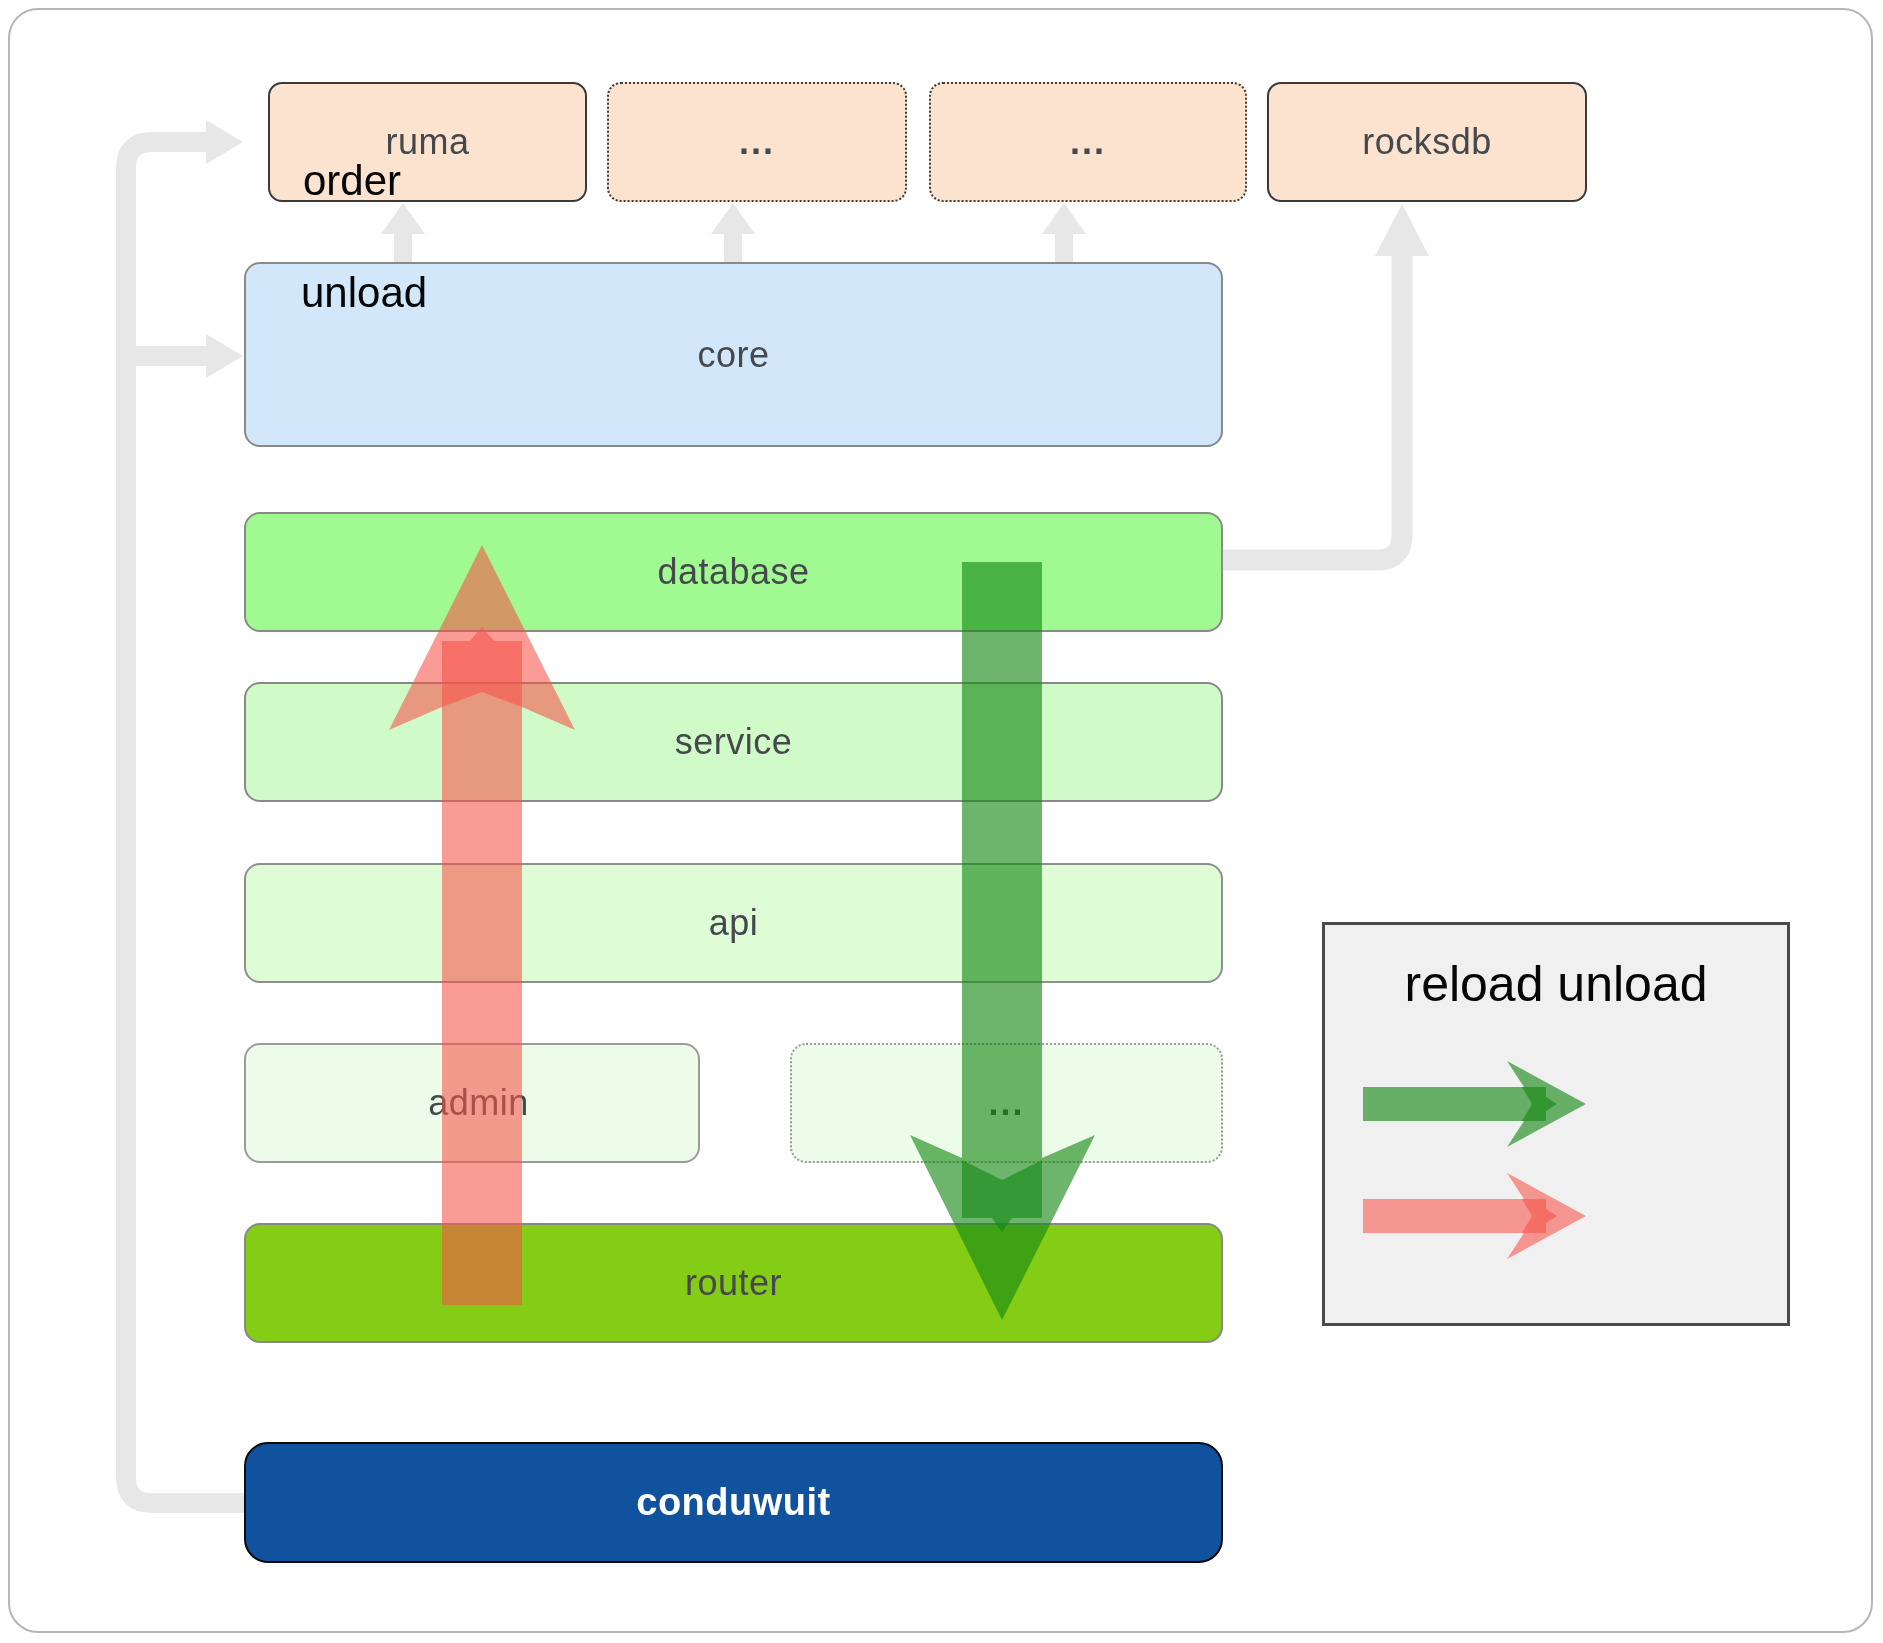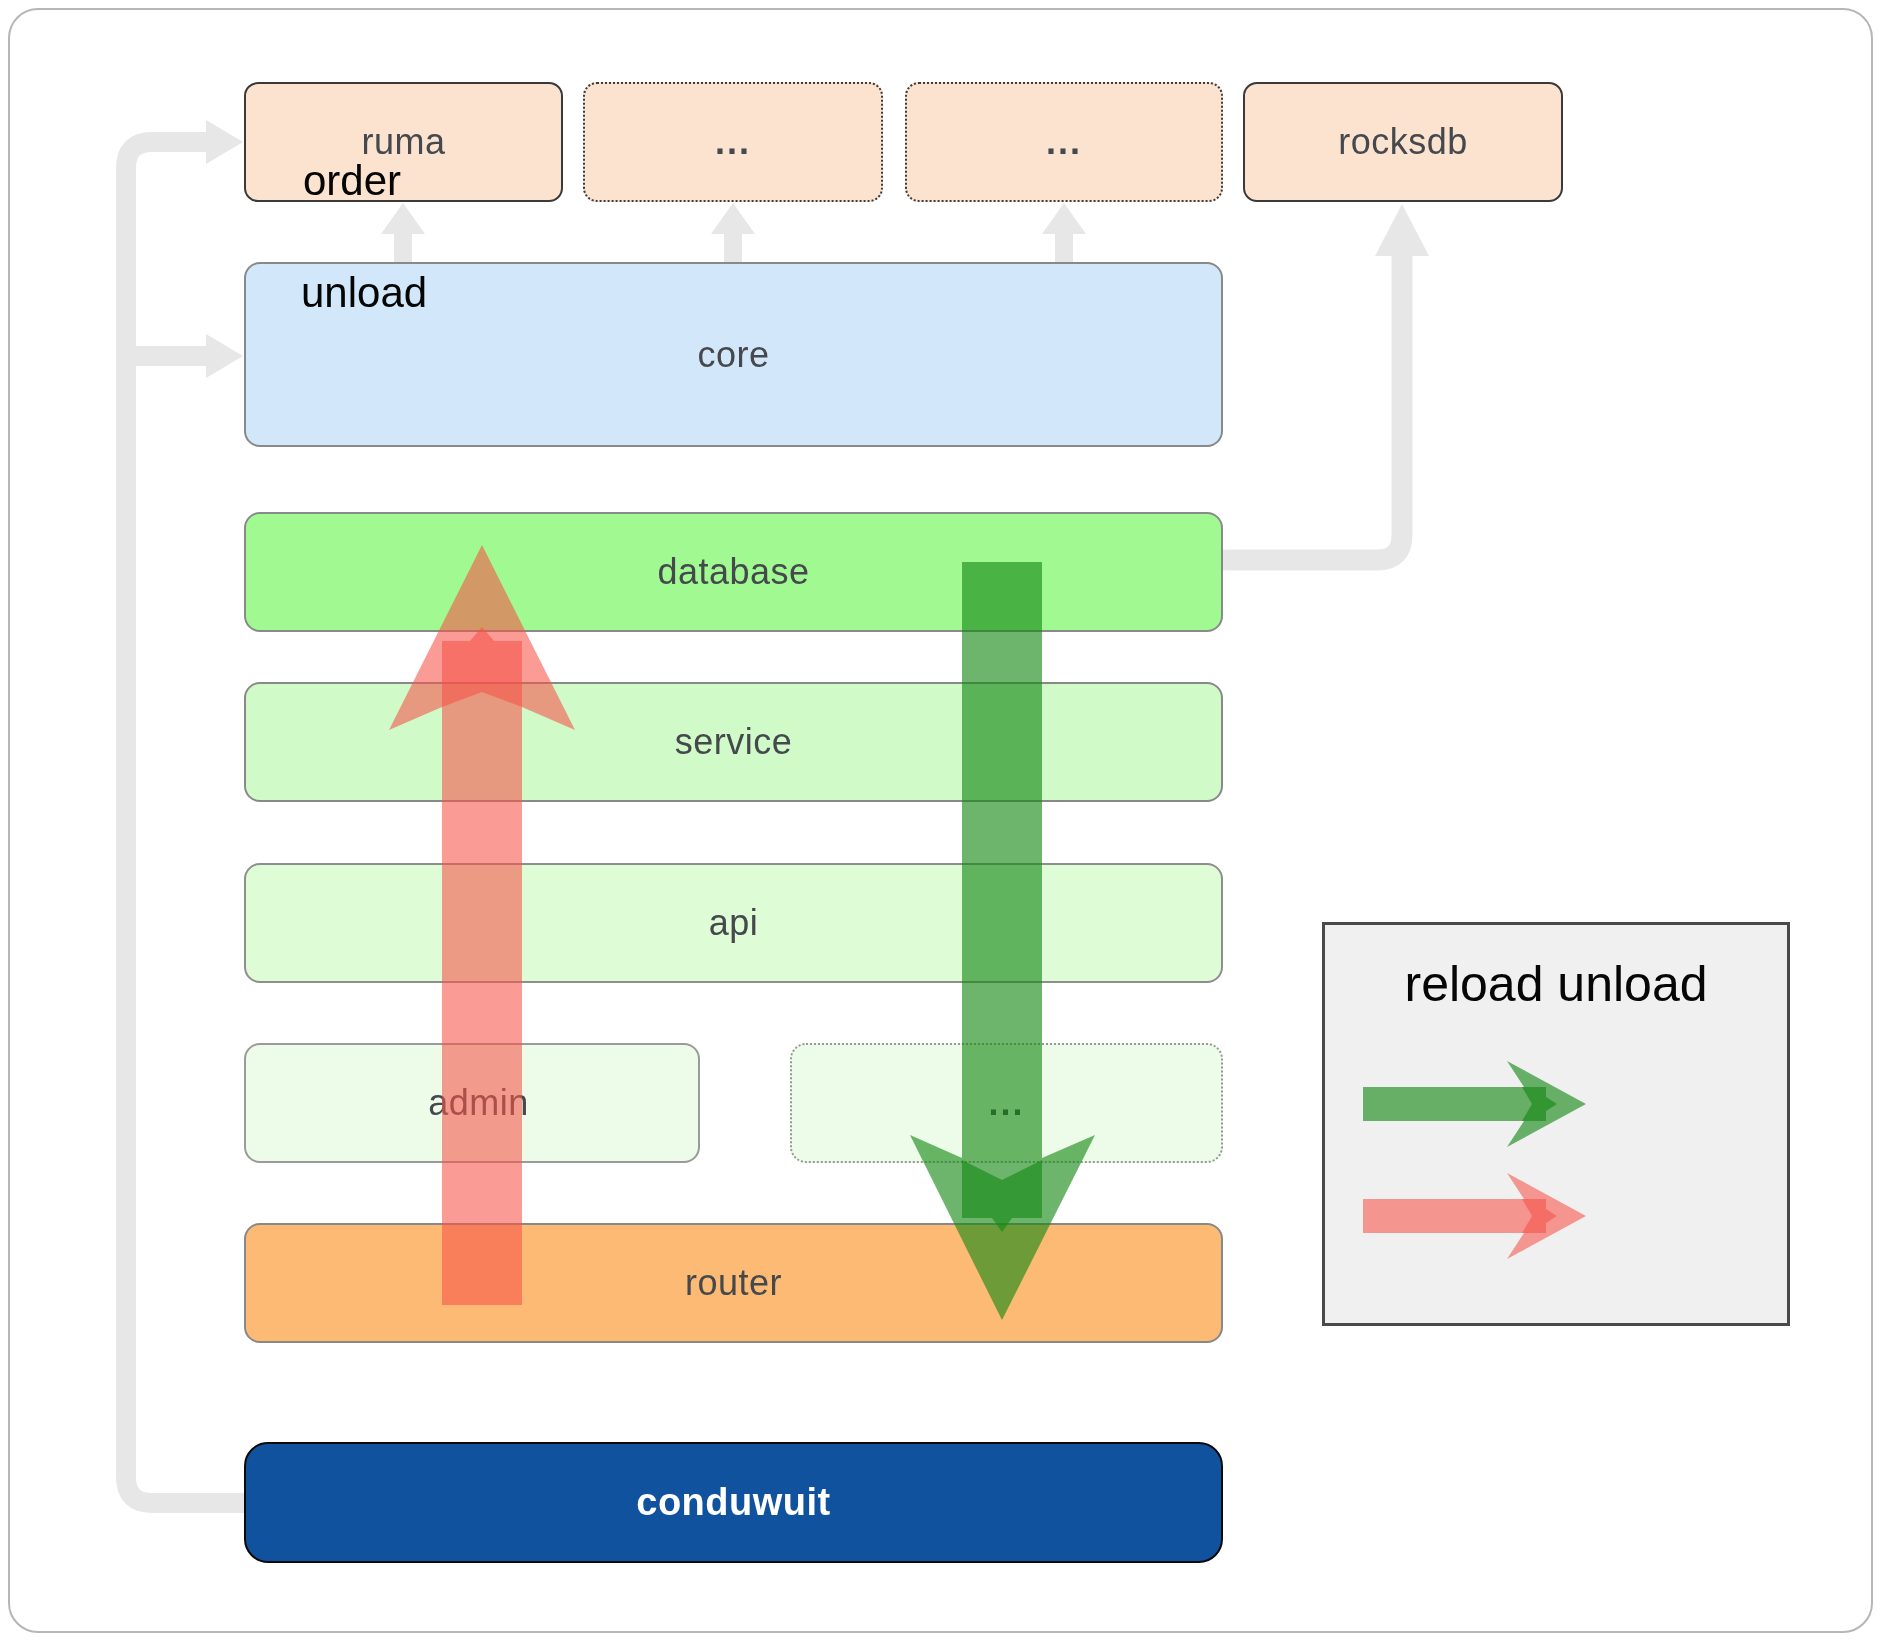--- a/index.html
+++ b/index.html
@@ -13,31 +13,31 @@
     border:2px solid #b6b6b6;border-radius:30px;box-sizing:border-box;
   }
   svg.layer{position:absolute;left:0;top:0;width:1883px;height:1643px;pointer-events:none;}
   .connectors{z-index:0;}
   .arrows{z-index:3;}
   .node{
     position:absolute;display:flex;align-items:center;justify-content:center;
     box-sizing:border-box;border-radius:16px;
     font-size:36px;color:#45484d;z-index:1;letter-spacing:0.5px;
   }
-  .peach{background:#fce3d0;}
+  .peach{background:#fce3d0;margin-left:24px;}
   .solid-dark{border:2.5px solid #3a3a3a;border-radius:14px;}
   .dotted-dark{border:2px dotted #3c3c3c;border-radius:14px;}
   .dots-label{font-weight:700;letter-spacing:2px;}
   .core{background:#d3e7fa;border:2px solid #898989;}
   .database{background:#a0fa91;border:2px solid #898989;margin-top:12px;}
   .service{background:#d0fac8;border:2px solid #898989;}
   .api{background:#defcd6;border:2px solid #8e8e8e;}
   .adminbox{background:#edfce8;border:2px solid #9a9a9a;padding-left:13px;}
   .dotted-light{background:#edfce8;border:2px dotted #979797;}
-  .router{background:#fdba74;border:2px solid #888888;}
+  .router{background:#84cc16;border:2px solid #888888;}
   .conduwuit{
     background:#10529e;border:2.5px solid #0a0a0a;border-radius:24px;
     color:#ffffff;font-weight:600;font-size:38px;
   }
   .legend{
     position:absolute;left:1322px;top:922px;width:468px;height:404px;
     background:#f0f0f0;border:3px solid #4a4a4a;box-sizing:border-box;z-index:1;
   }
   .legend-title{
     position:absolute;left:0;top:30px;width:100%;text-align:center;

